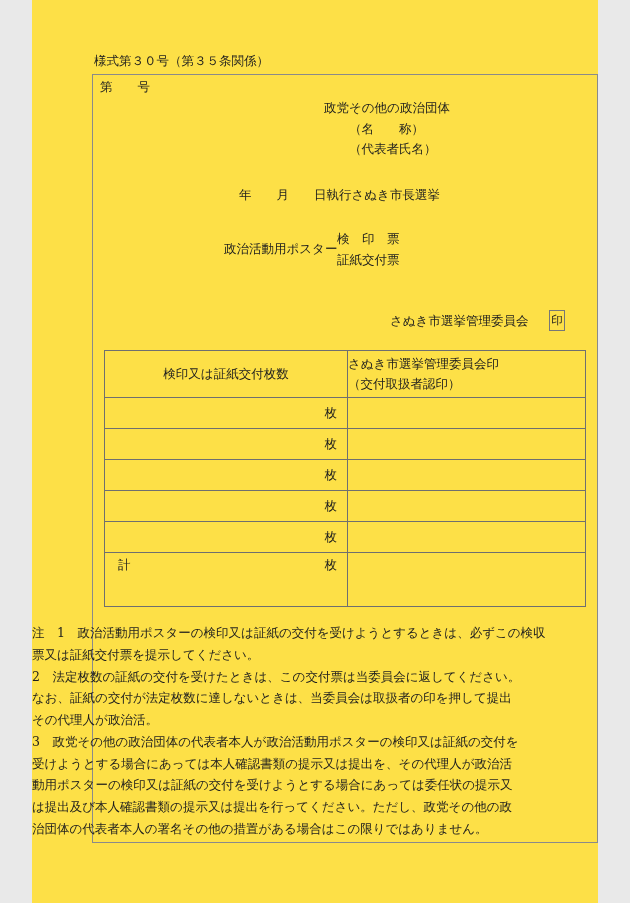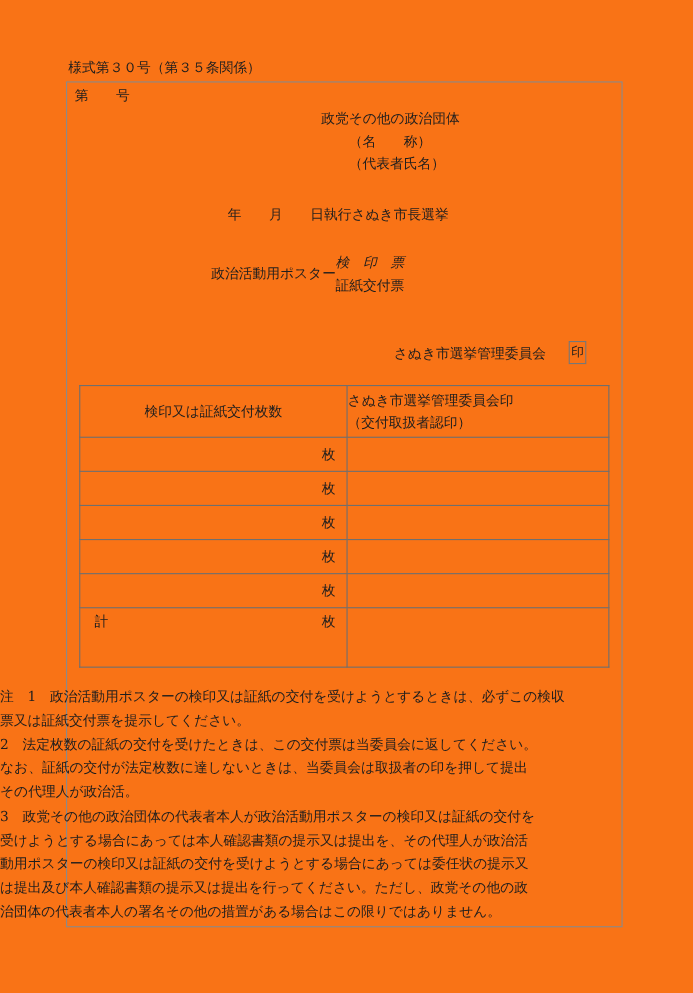--- a/index.html
+++ b/index.html
@@ -1,40 +1,40 @@
 <!DOCTYPE html>
 <html><head>
 <meta charset="utf-8">
 <style>
   * { margin:0; padding:0; box-sizing:border-box; }
   html,body { background:#e9e9e9; }
   .page {
     position:relative;
-    width:630px; height:903px;
+    width:566px; height:903px;
     margin:0 auto;
-    background:#f97316;
+    background:#fde047;
     color:#1e1e1e;
     font-family:"DejaVu Serif","Liberation Serif",serif;
     font-size:12.5px;
     overflow:hidden;
   }
   .abs { position:absolute; white-space:pre; line-height:1.2; }
   .form-no { left:62px; top:53px; }
   .outer-box {
     position:absolute; left:60px; top:74px;
     width:506px; height:769px;
     border:1px solid #8a8a8a;
   }
   .doc-no        { left:68px;  top:79px; }
   .party-org     { left:292px; top:100px; }
   .party-name    { left:317px; top:121px; }
   .party-rep     { left:317px; top:141px; }
   .election-line { left:207px; top:187px; }
   .poster-label  { left:192px; top:241px; }
-  .stamp-line1   { left:305px; top:231px;font-style:italic; }
+  .stamp-line1   { left:305px; top:231px; }
   .stamp-line2   { left:305px; top:252px; }
   .committee     { left:358px; top:313px; }
   .seal-box {
     position:absolute; left:517px; top:310px;
     width:16px; height:21px;
     border:1px solid #777;
     font-size:11.5px; line-height:19px; text-align:center;
     white-space:nowrap;
   }
   table.issue-table {

